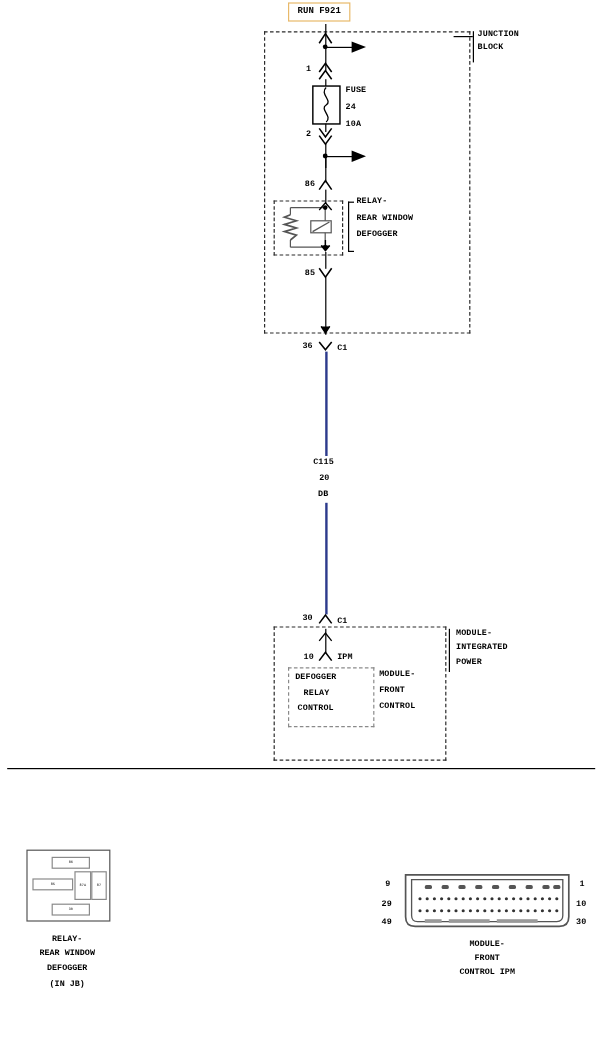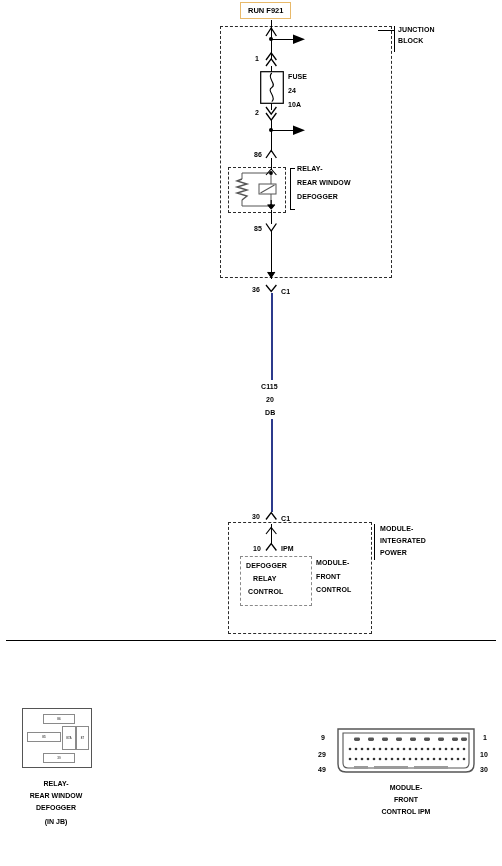--- a/index.html
+++ b/index.html
@@ -1,18 +1,18 @@
 <!DOCTYPE html>
 <html><head>
 <meta charset="utf-8">
 <style>
   html,body{margin:0;padding:0;background:#ffffff;}
   body{width:502px;height:866px;position:relative;
        font-family:"Liberation Sans",sans-serif;color:#000;}
-  .stage{position:absolute;left:0;top:0;width:502px;height:866px;overflow:hidden;}
+  .stage{position:absolute;left:0;top:0;width:502px;height:866px;overflow:hidden;font-family:Liberation Mono, monospace;}
   .abs{position:absolute;}
   .txt{font-size:7px;font-weight:bold;line-height:9px;letter-spacing:.1px;
        color:#000;white-space:pre;}
   
   .srcbox{border:1px solid #e8b96a;background:#ffffff;padding:3px 7px 3px 7px;
           font-size:7.5px;font-weight:bold;}
   
   .dash{border:1.4px dashed #2b2b2b;}
   .dashgrey{border:1.4px dashed #555;}
   

